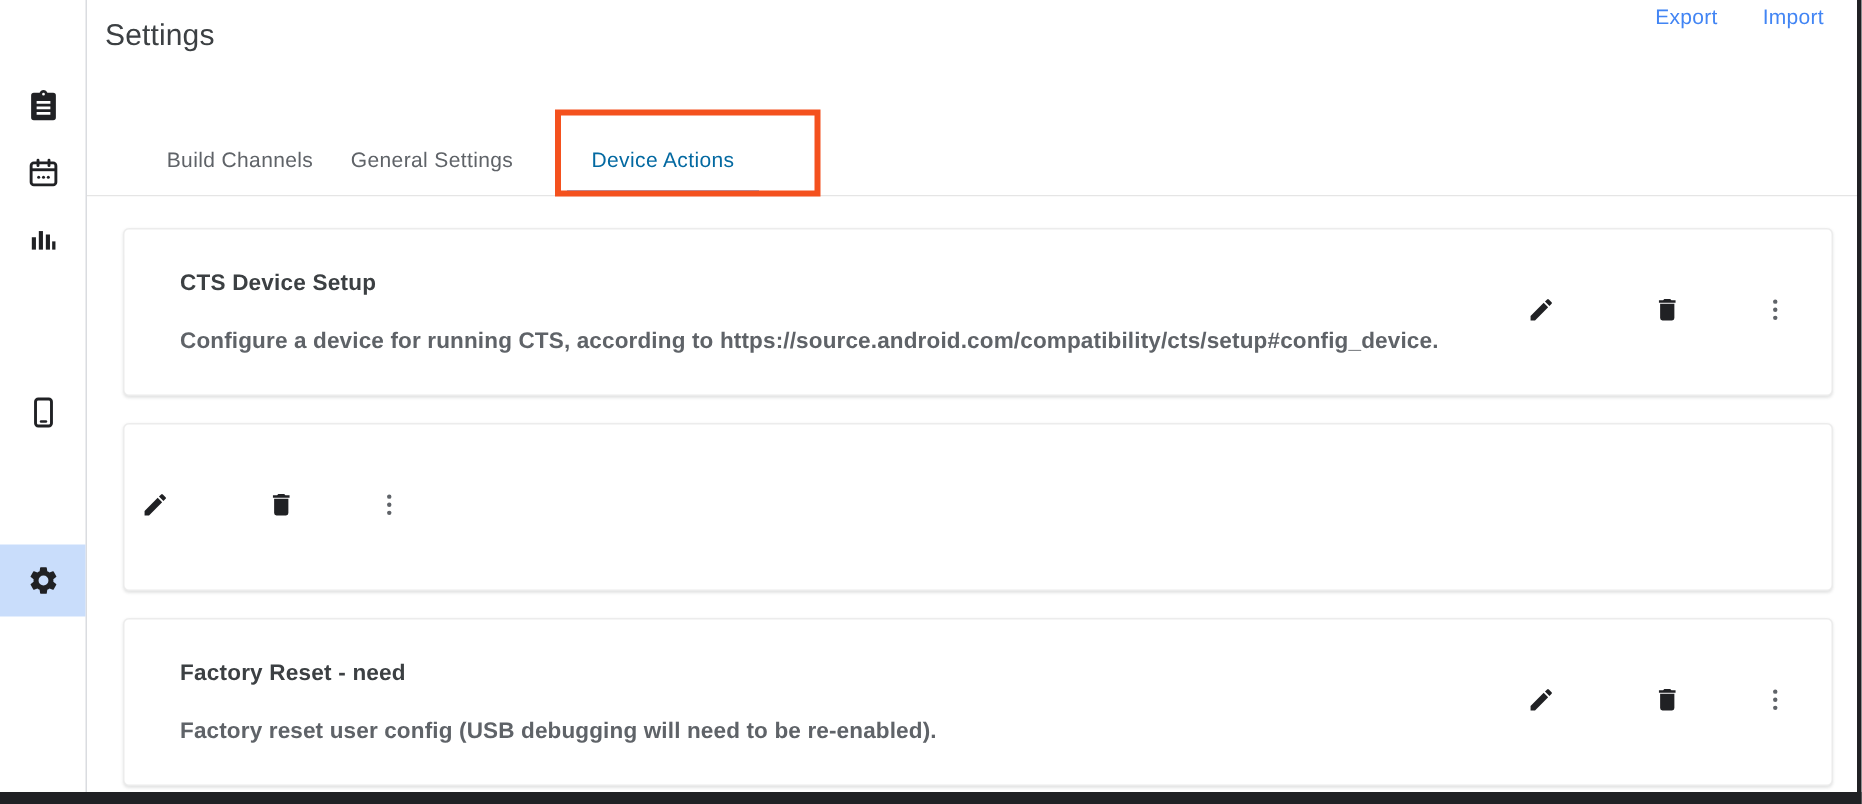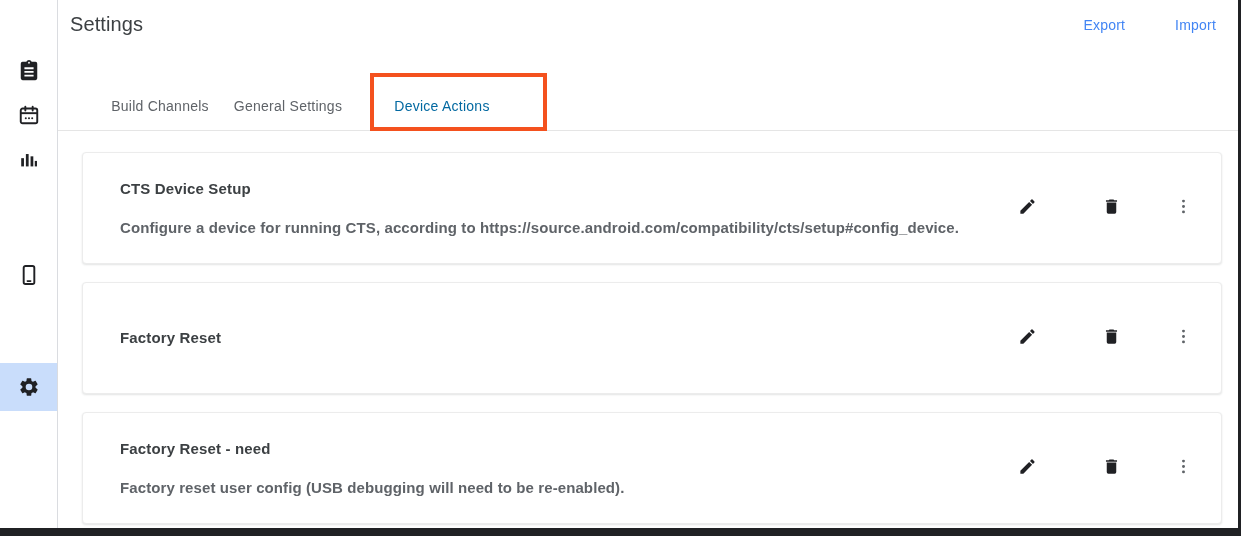--- a/index.html
+++ b/index.html
@@ -72,24 +72,24 @@
     left: 12px;
     top: 13px;
     font-size: 20px;
     color: #3c4043;
     letter-spacing: 0.1px;
     font-weight: 400;
   }
   .header-actions {
     position: absolute;
     right: 22px;
-    top: 17px;
-    display: flex;
-    align-items: center;
-    gap: 50px;
+    top: 3px;
+    display: flex;
+    align-items: center;
+    gap: 30px;
   }
   .link-btn {
     font-size: 14px;
     color: #4285f4;
     cursor: pointer;
     letter-spacing: 0.2px;
     background: none;
     border: none;
     padding: 0;
     font-family: inherit;
@@ -319,24 +319,20 @@
                 <circle cx="12" cy="5.2" r="1.85"></circle>
                 <circle cx="12" cy="12" r="1.85"></circle>
                 <circle cx="12" cy="18.8" r="1.85"></circle>
               </svg>
             </span>
           </button>
         </div>
       </section>
 
       <section class="action-card no-desc">
-        <div class="card-body">
-          <div class="card-title">Factory Reset</div>
-
-        </div>
         <div class="card-icons">
           <button class="icon-btn icon-gap-a">
             <span>
               <svg width="19" height="19" viewBox="0 0 24 24" fill="#202124" aria-hidden="true">
                 <path d="M3 17.25V21h3.75L17.81 9.94l-3.75-3.75L3 17.25zM20.71 7.04a1 1 0 000-1.41l-2.34-2.34a1 1 0 00-1.41 0l-1.83 1.83 3.75 3.75 1.83-1.83z"></path>
               </svg>
             </span>
           </button>
           <button class="icon-btn icon-gap-b">
             <span>

